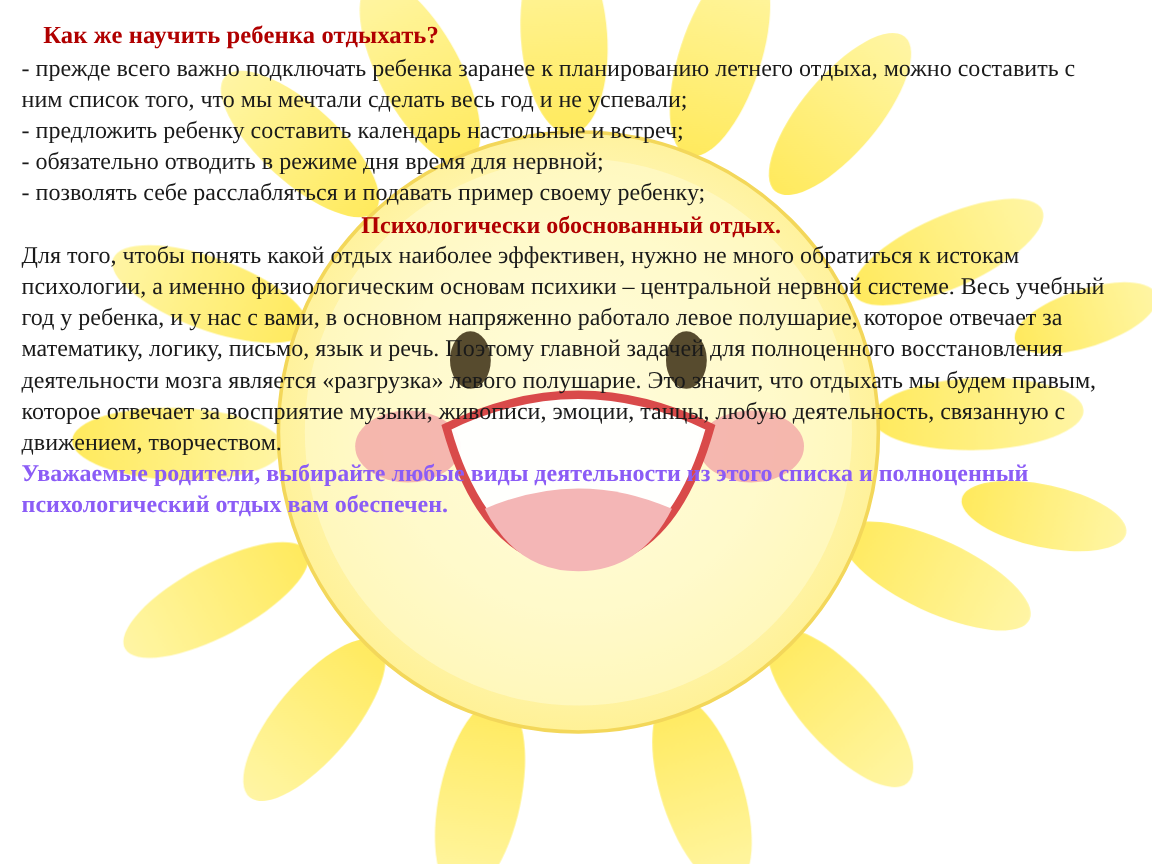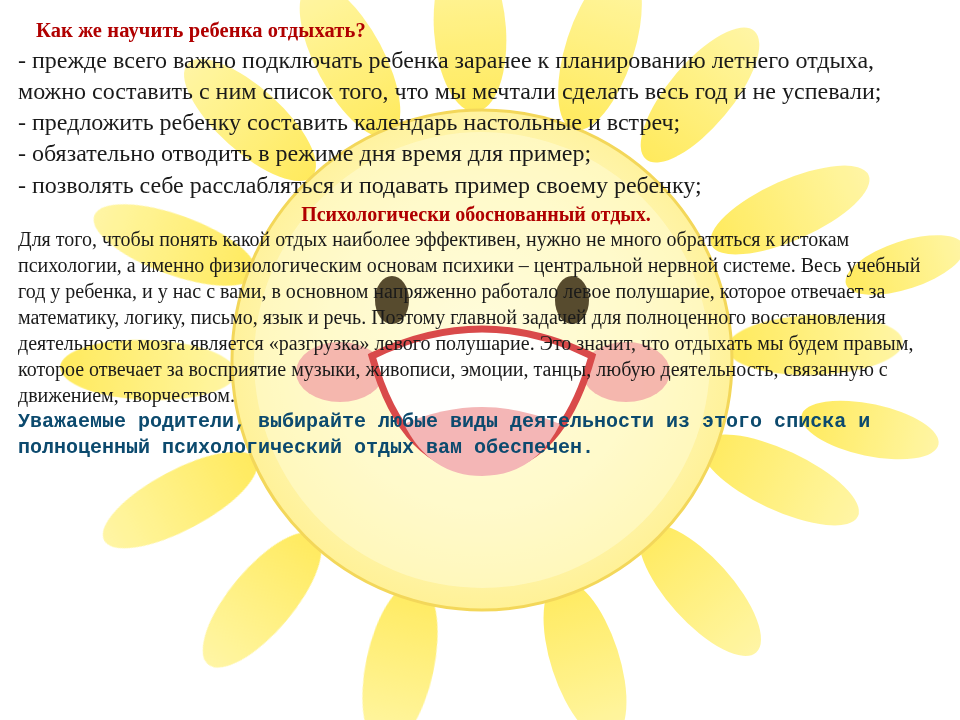--- a/index.html
+++ b/index.html
@@ -53,41 +53,40 @@
     letter-spacing: 0.1px;
   }
   .para {
     font-size: 20px;
     color: #1a1a1a;
     line-height: 1.295;
     margin: 0;
     text-align: left;
   }
   .list-item {
-    font-size: 24px;
+    font-size: 20px;
     color: #1a1a1a;
     line-height: 1.295;
     margin: 0;
     padding-left: 0;
   }
   .subheading {
     font-weight: bold;
     font-size: 20px;
     color: #b00000;
     margin: 1px 0 0 0;
     line-height: 1.28;
     text-align: center;
   }
   .closing {
     font-weight: bold;
     font-size: 20px;
-    color: #0c4a6e;
+    color: #8b5cf6;
     margin: 1px 0 0 0;
     line-height: 1.28;
-    font-family: Liberation Mono, monospace;
   }
   .body-block {
     margin-top: 0;
   }
 </style>
 </head>
 <body>
 
 <div class="page">
 
@@ -143,21 +142,21 @@
     </g>
   </svg>
 
   <div class="content">
 
     <h1 class="heading">Как же научить ребенка отдыхать?</h1>
 
     <div class="body-block">
       <p class="list-item">- прежде всего важно подключать ребенка заранее к планированию летнего отдыха, можно составить с ним список того, что мы мечтали сделать весь год и не успевали;</p>
       <p class="list-item">- предложить ребенку составить календарь настольные и встреч;</p>
-      <p class="list-item">- обязательно отводить в режиме дня время для пример;</p>
+      <p class="list-item">- обязательно отводить в режиме дня время для нервной;</p>
       <p class="list-item">- позволять себе расслабляться и подавать пример своему ребенку;</p>
     </div>
 
     <p class="subheading">Психологически обоснованный отдых.</p>
 
     <p class="para">Для того, чтобы понять какой отдых наиболее эффективен, нужно не много обратиться к истокам психологии, а именно физиологическим основам психики – центральной нервной системе. Весь учебный год у ребенка, и у нас с вами, в основном напряженно работало левое полушарие, которое отвечает за математику, логику, письмо, язык и речь. Поэтому главной задачей для полноценного восстановления деятельности мозга является «разгрузка» левого полушарие. Это значит, что отдыхать мы будем правым, которое отвечает за восприятие музыки, живописи, эмоции, танцы, любую деятельность, связанную с движением, творчеством.</p>
 
     <p class="closing">Уважаемые родители, выбирайте любые виды деятельности из этого списка и полноценный психологический отдых вам обеспечен.</p>
 
   </div>

